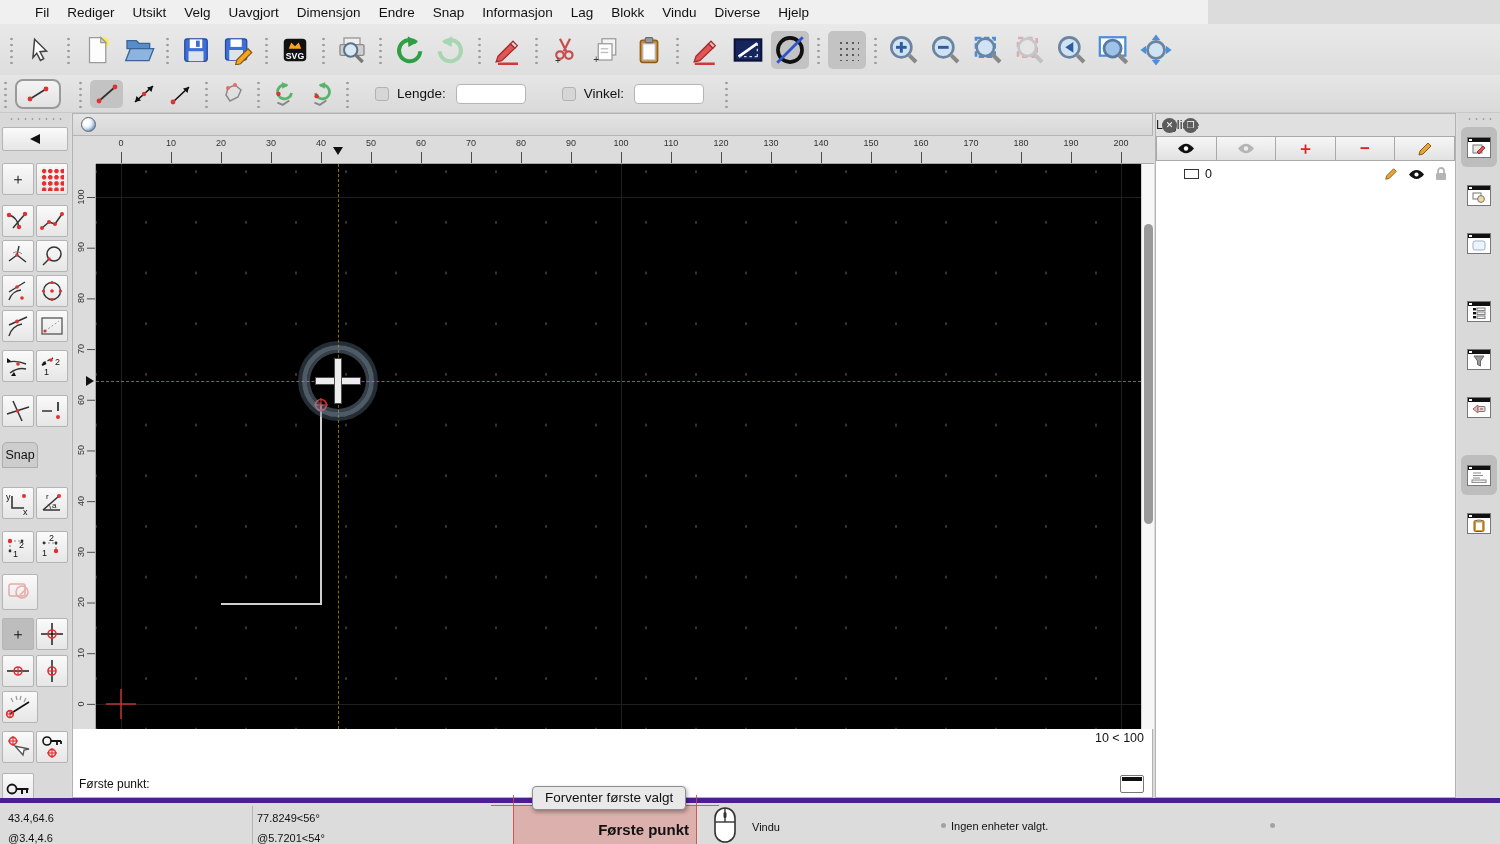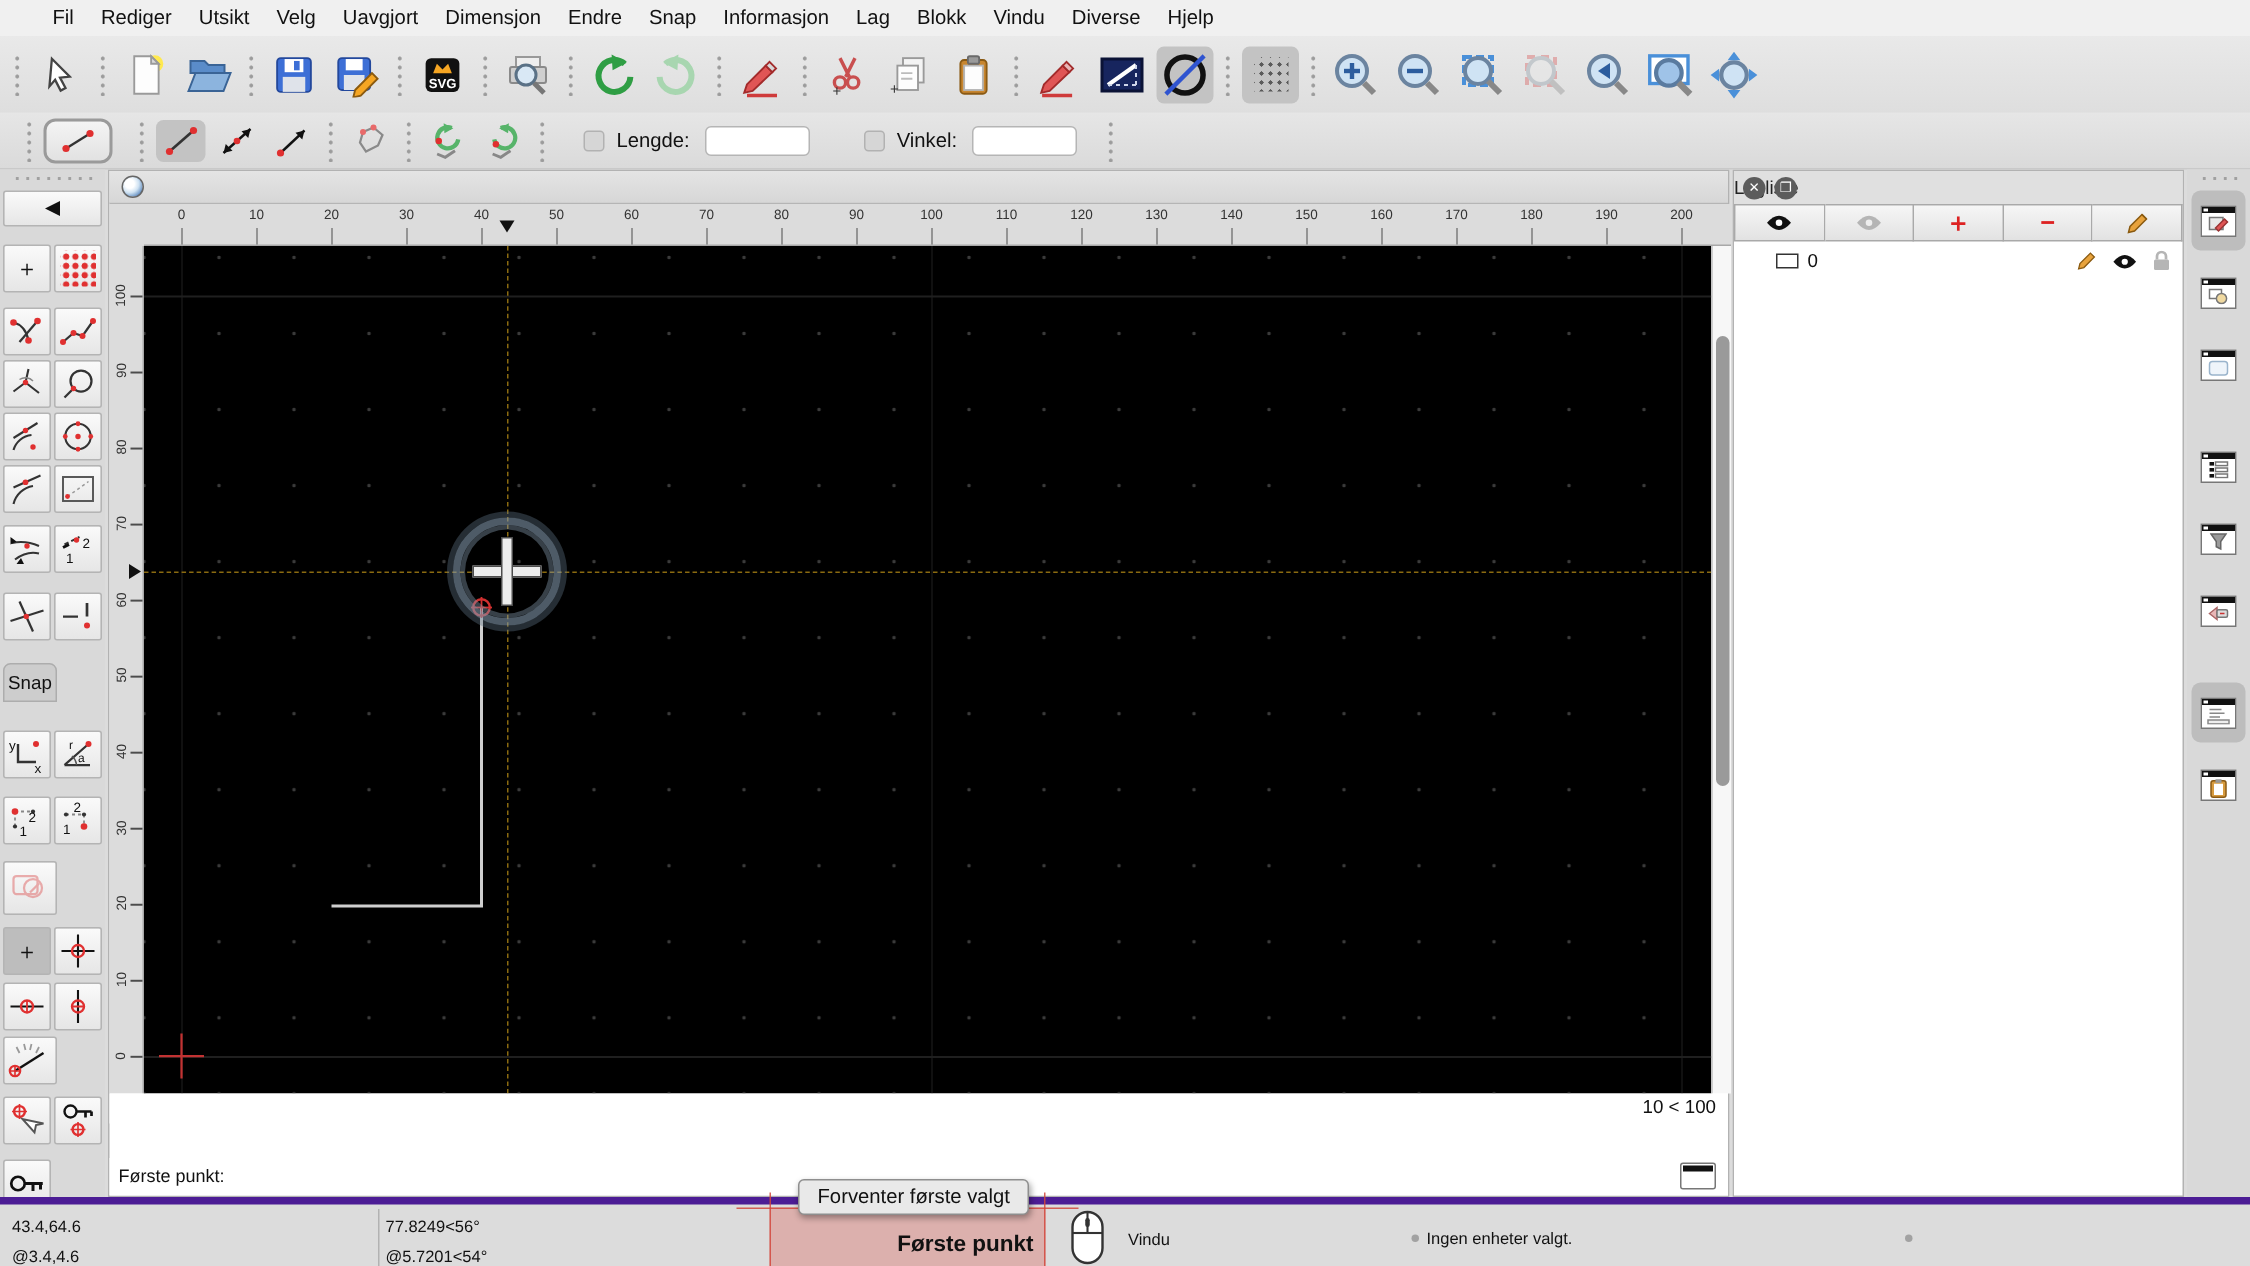--- a/index.html
+++ b/index.html
@@ -1,23 +1,23 @@
 <!DOCTYPE html>
 <html><head>
 <meta charset="utf-8">
 <style>
   *{box-sizing:border-box;margin:0;padding:0}
   html,body{width:1500px;height:844px;background:#e6e6e6;font-family:"Liberation Sans",sans-serif;color:#111;overflow:hidden}
   #app{position:relative;width:1500px;height:844px;background:#dcdcdc}
   
-  .menubar{position:absolute;left:0;top:0;width:1500px;height:24px;background:#f0f0f0;display:flex;align-items:center;padding-left:26px}
+  .menubar{position:absolute;left:0;top:0;width:1208px;height:24px;background:#f0f0f0;display:flex;align-items:center;padding-left:26px}
   .menubar .mi{font-size:13.5px;padding:0 9px;color:#111;cursor:default}
   
   .toolbar1{position:absolute;left:0;top:24px;width:1500px;height:51px;background:linear-gradient(#e9e9e9,#dedede);display:flex;align-items:center;gap:4px;padding-left:6px}
-  .toolbar2{position:absolute;left:0;top:75px;width:1500px;height:38px;background:linear-gradient(#e6e6e6,#dadada);display:flex;align-items:center;gap:4px;padding-left:14px;border-bottom:1px solid #c9c9c9}
+  .toolbar2{position:absolute;left:0;top:75px;width:1500px;height:38px;background:linear-gradient(#e6e6e6,#dadada);display:flex;align-items:center;gap:4px;padding-left:0;border-bottom:1px solid #c9c9c9}
   .tbtn{width:38px;height:38px;display:flex;align-items:center;justify-content:center;border-radius:5px;position:relative}
   .tbtn.sm{width:33px;height:28px}
   .tbtn.active{background:#c3c3c3}
   .tbtn.disabled{opacity:.45}
   .dots-v{width:5px;height:28px;background:radial-gradient(#9c9c9c 1px,transparent 1.3px);background-size:5px 6px;margin:0 3px}
   .grid-glyph{width:23px;height:23px;background:radial-gradient(#5a5a5a 1.3px,transparent 1.5px);background-size:6px 6px;background-position:2px 2px}
   .curtool{width:46px;height:30px;border:2px solid #9a9a9a;border-radius:8px;background:linear-gradient(#f4f4f4,#e2e2e2);display:flex;align-items:center;justify-content:center;margin-right:10px}
   .cklabel{font-size:13.5px;margin:0 6px 0 4px}
   .ckbox{width:14px;height:14px;border-radius:3px;background:#d6d6d6;border:1px solid #b2b2b2}
   .tinput{width:70px;height:20px;border:1px solid #b5b5b5;border-radius:4px;background:#fff;font-size:12px;padding:0 4px}

